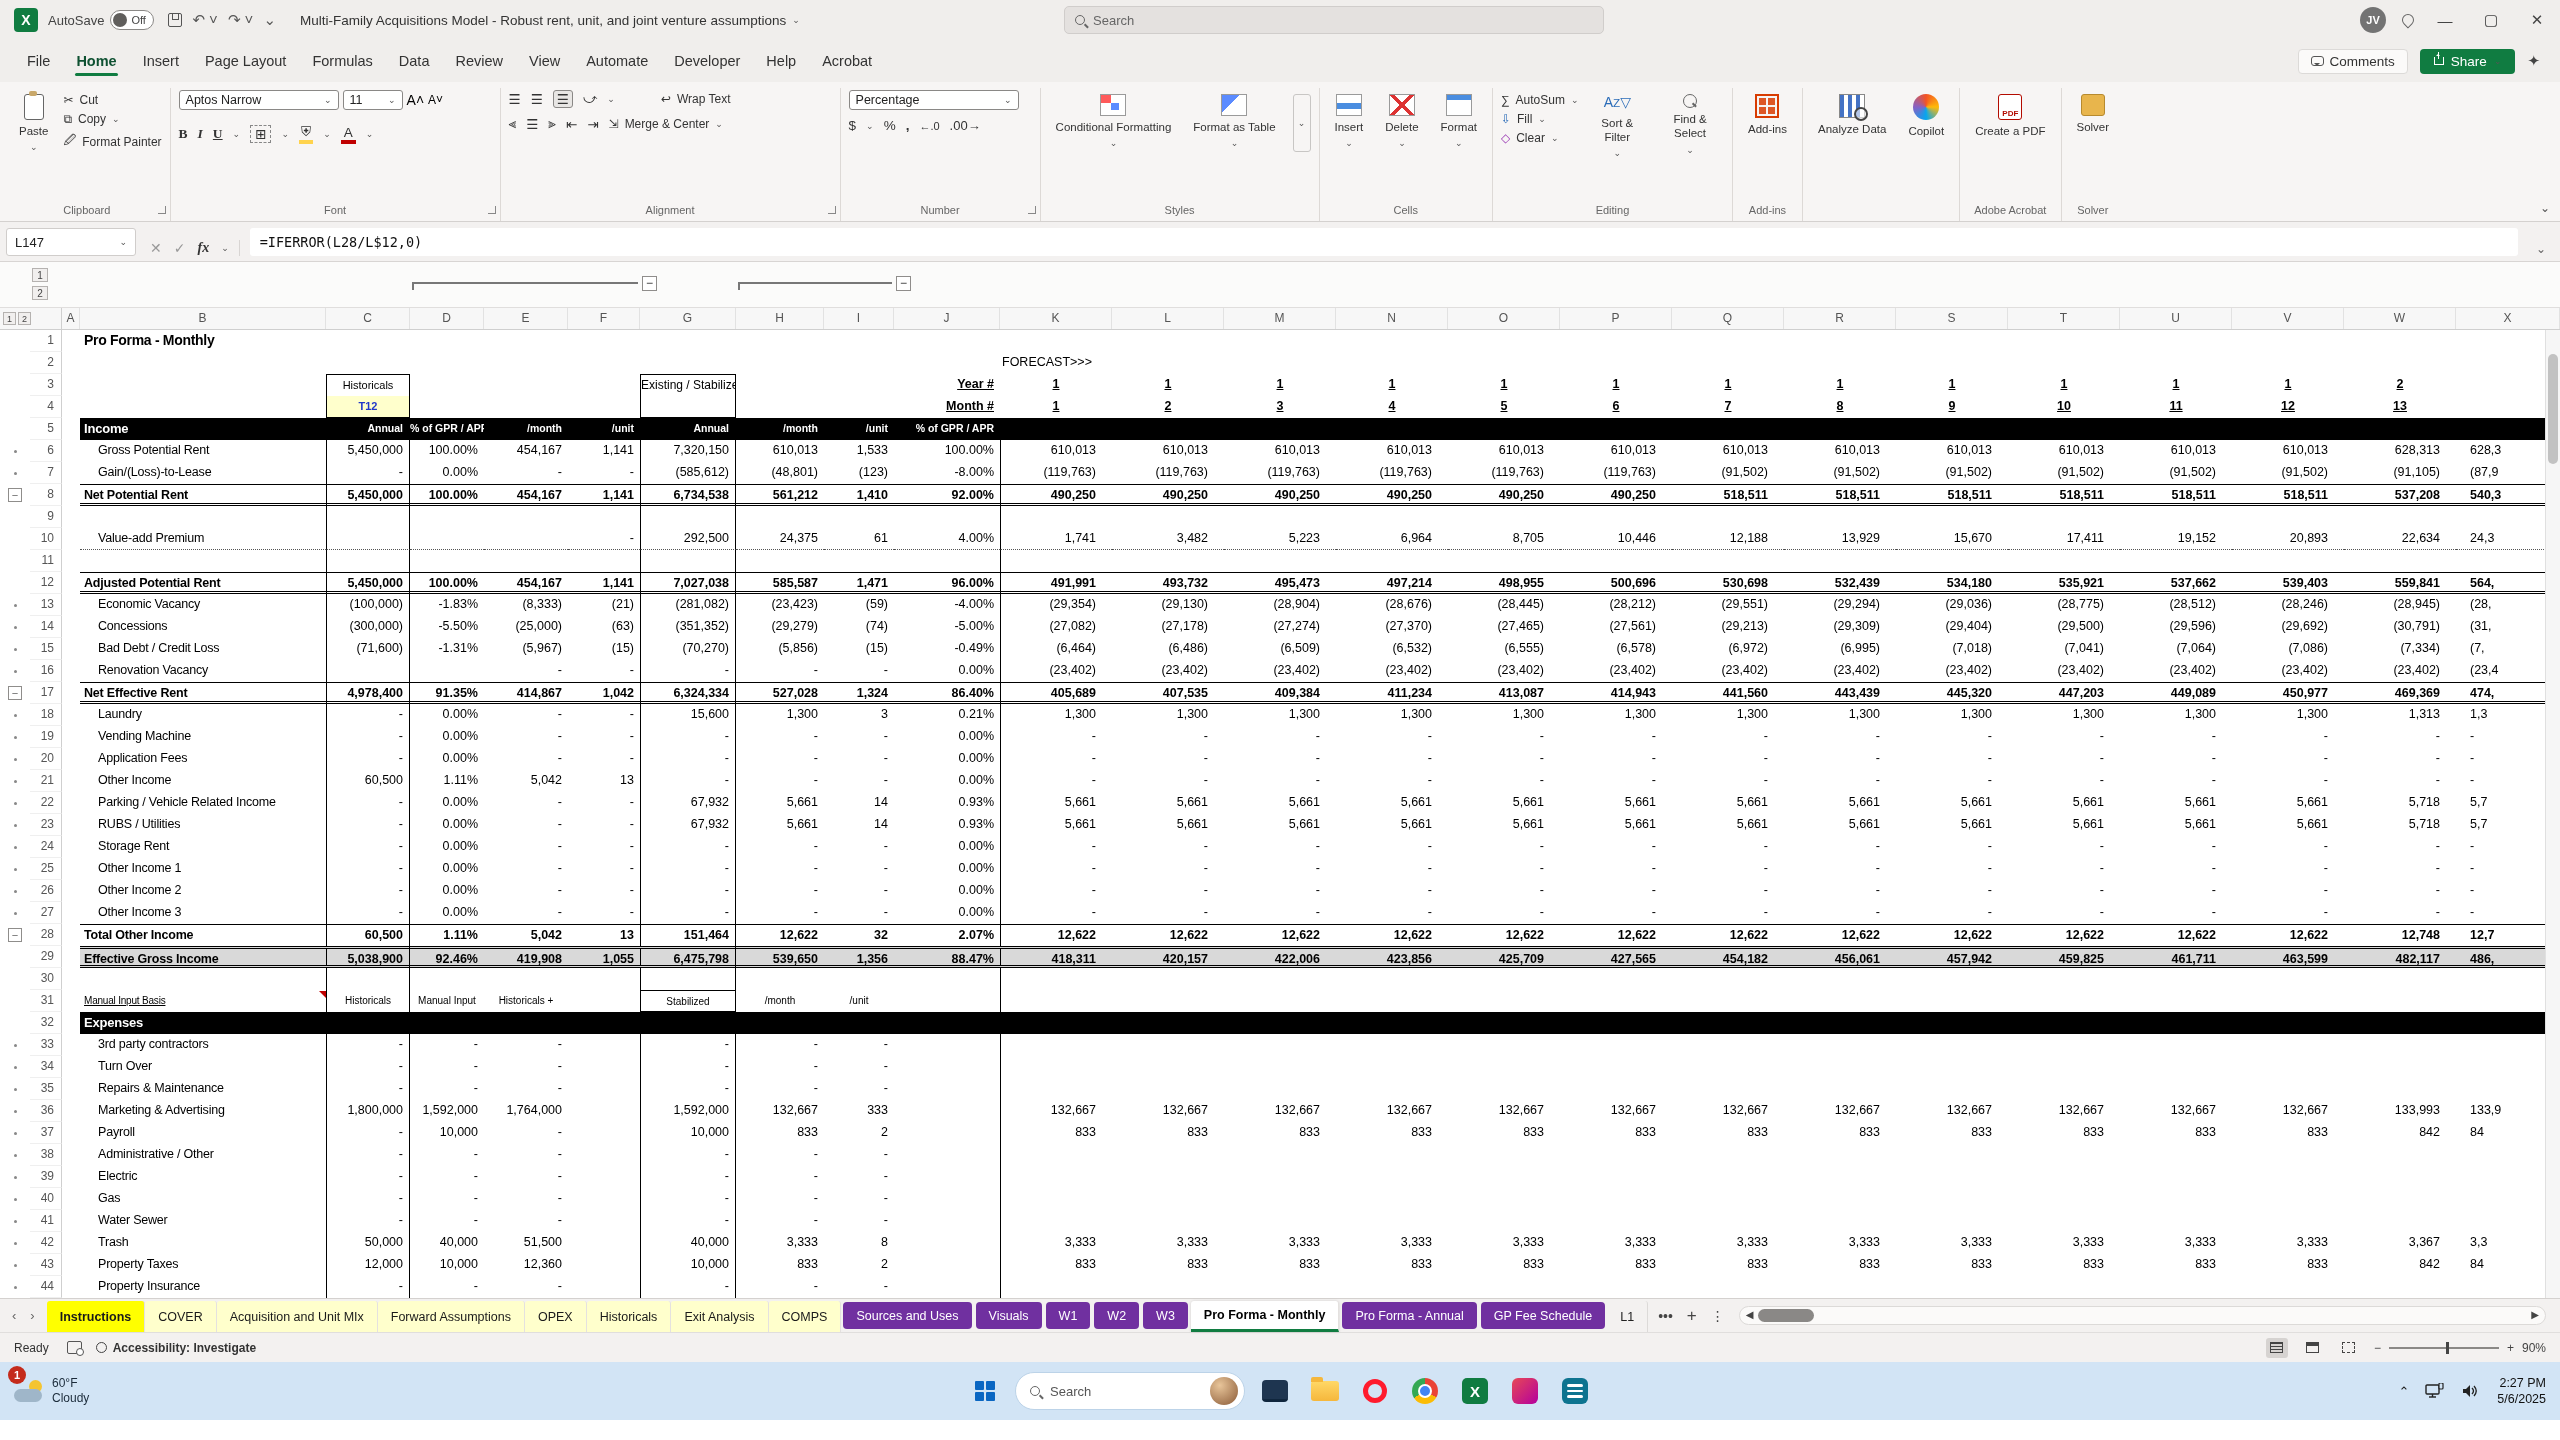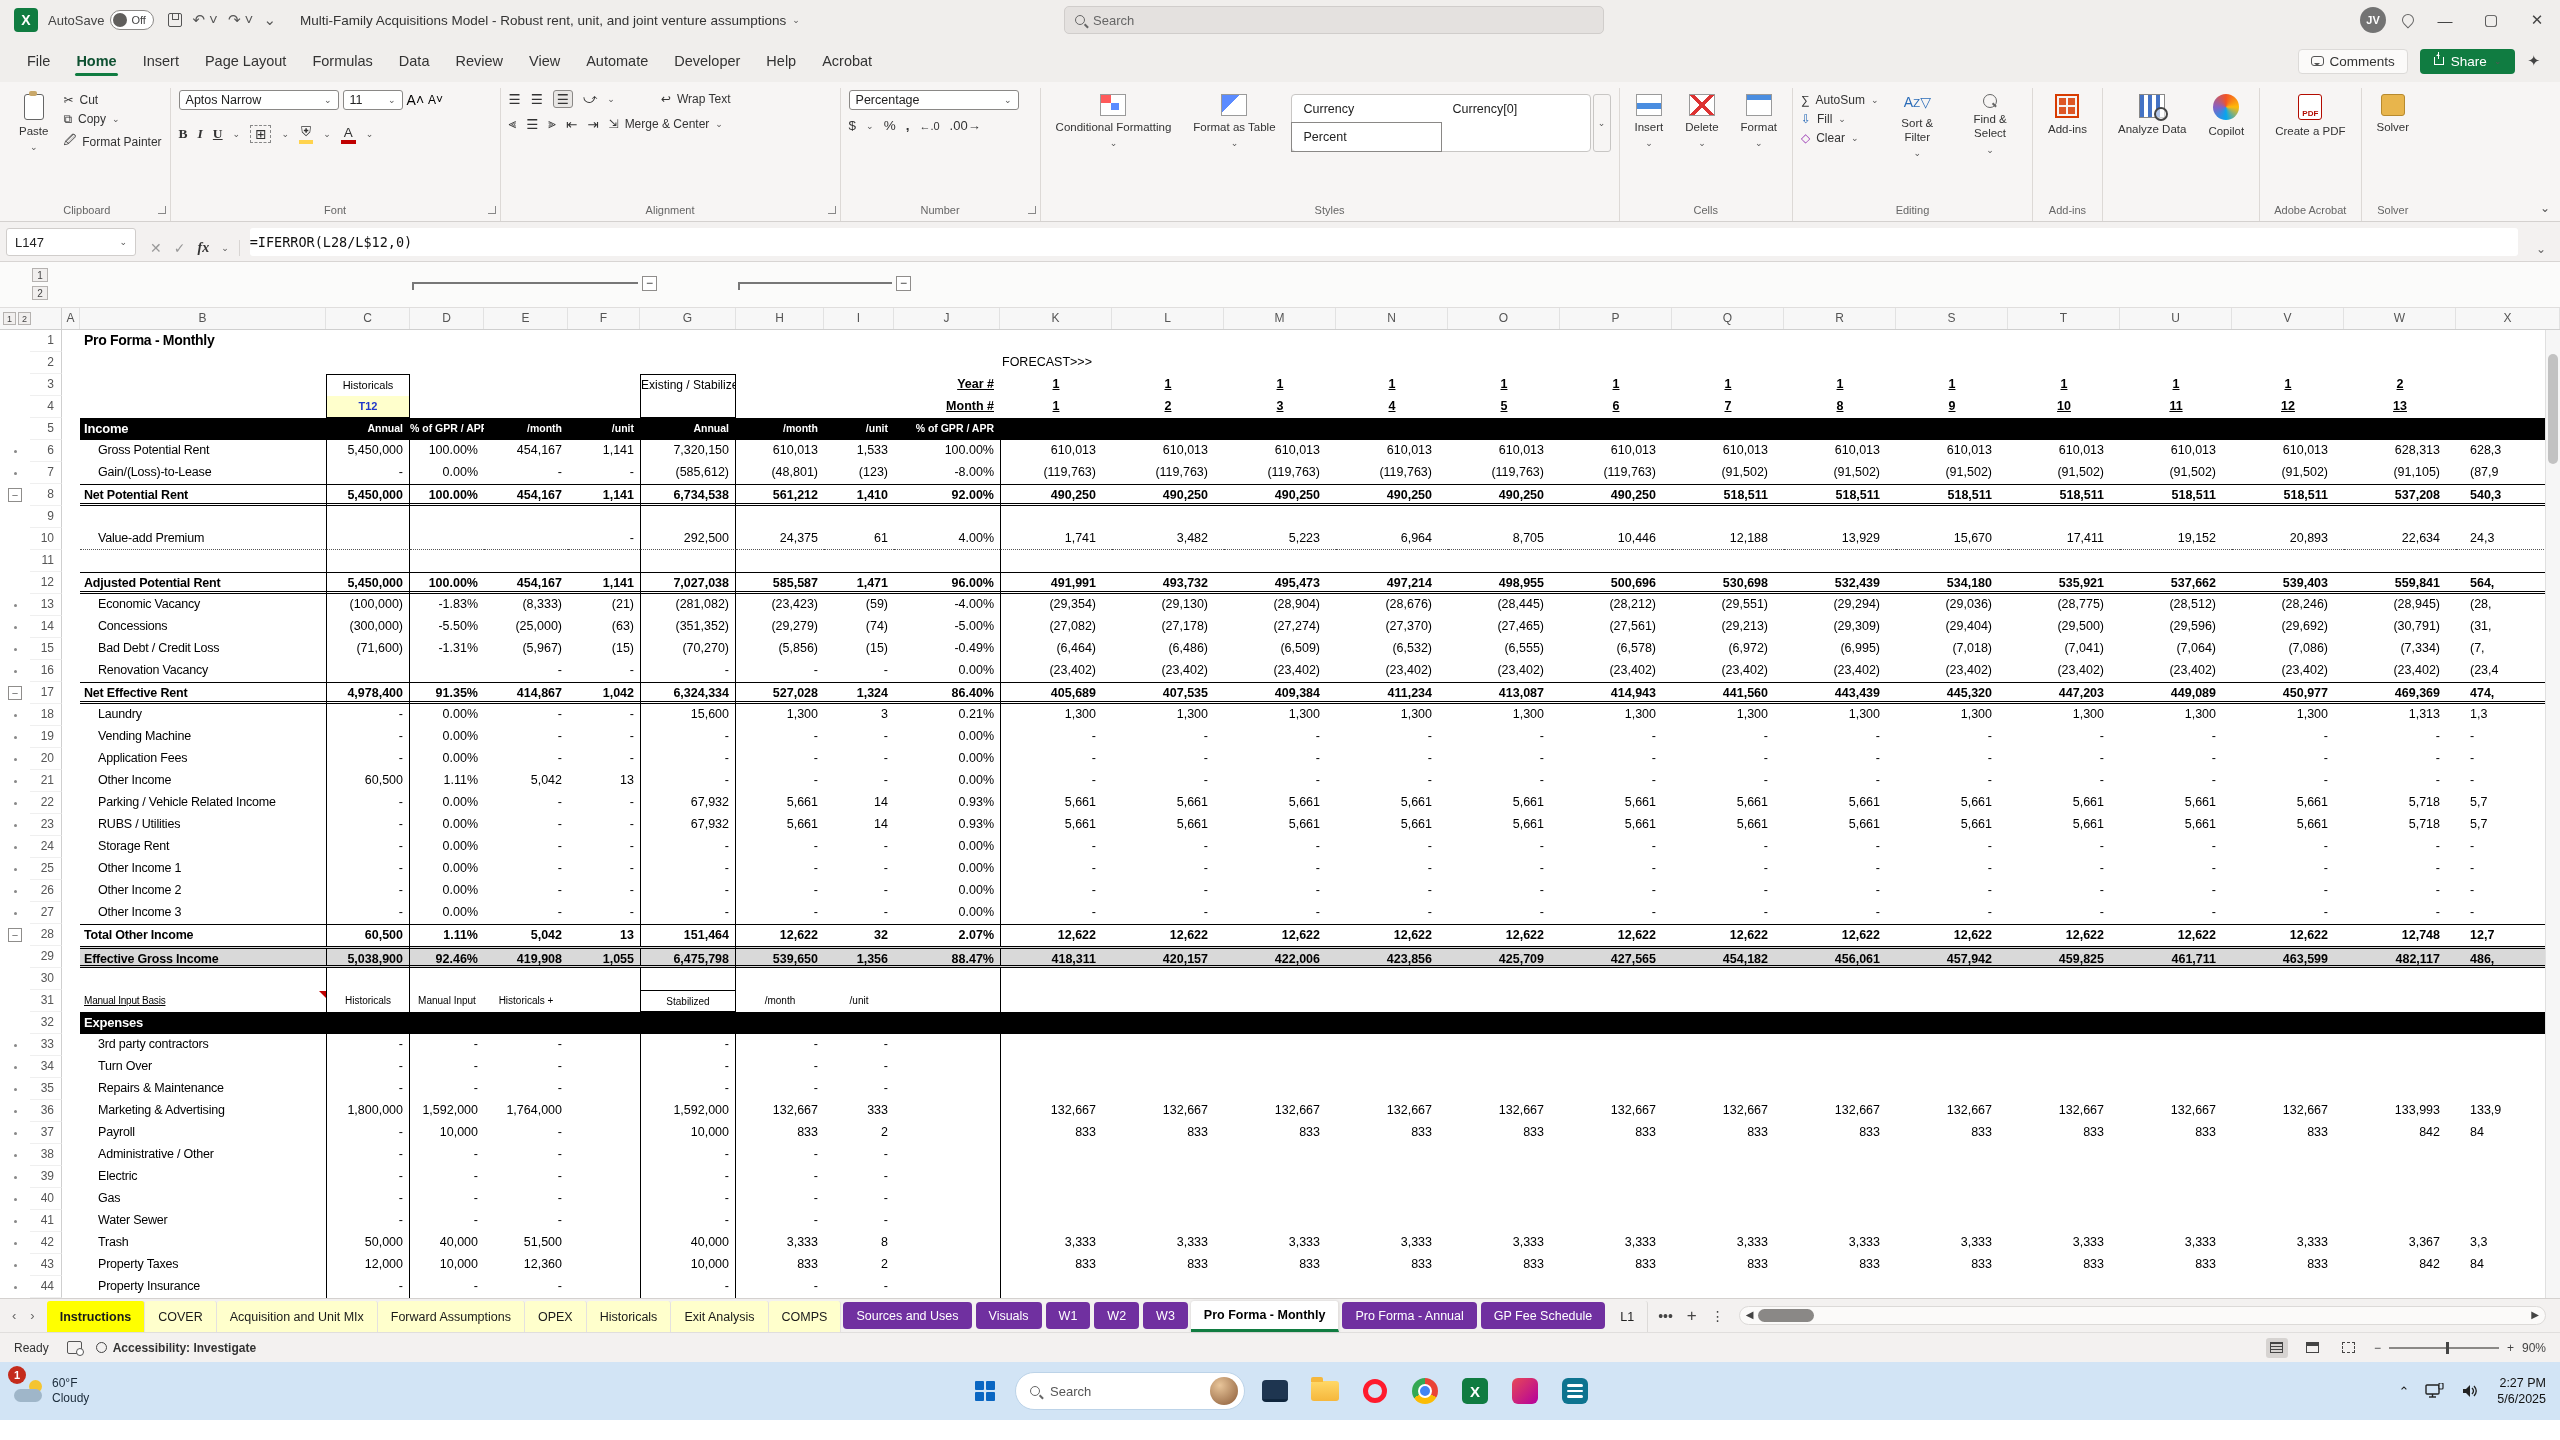--- a/index.html
+++ b/index.html
@@ -75,21 +75,21 @@
   .pdf-ic { width:24px; height:26px; background:#fff; border:1.5px solid #b30b00; border-radius:3px; color:#b30b00; font-size:8px; font-weight:700; display:flex; align-items:flex-end; justify-content:center; }
   .solver-ic { width:24px; height:22px; background:#e8b54c; border-radius:3px; border:1px solid #b78a2e; }
   .analyze-ic { width:26px; height:24px; border:1px solid #888; background:repeating-linear-gradient(90deg,#4472c4 0 4px,#fff 4px 8px); position:relative; }
   .analyze-ic:after { content:""; position:absolute; right:-4px; bottom:-4px; width:10px; height:10px; border:2px solid #444; border-radius:50%; background:#fff9; }
 
   
   .fbar { height:40px; background:#f3f1f0; border-bottom:1px solid #d8d5d3; display:flex; align-items:flex-end; padding:5px 6px; gap:10px; }
   .namebox { width:130px; height:28px; background:#fff; border:1px solid #d0cdcb; border-radius:3px; font-size:13px; color:#222; display:flex; align-items:center; justify-content:space-between; padding:0 8px; }
   .fx-btns { display:flex; gap:12px; align-items:center; color:#999; font-size:14px; border-right:1px solid #d8d5d3; padding:0 10px 0 4px; }
   .fx-btns .fx { color:#333; font-family:"Liberation Serif",serif; font-style:italic; font-weight:700; }
-  .fx-input { flex:1; height:28px; background:#fff; border-radius:3px; font-family:"DejaVu Sans Mono",monospace; font-size:13.5px; color:#111; display:flex; align-items:center; padding:0 0; }
+  .fx-input { flex:1; height:28px; background:#fff; border-radius:3px; font-family:"DejaVu Sans Mono",monospace; font-size:13.5px; color:#111; display:flex; align-items:center; padding:0 10px; }
   .fbar-chev { color:#666; font-size:12px; padding:0 8px; }
 
   
   .ostrip { height:46px; background:#fbfbfa; border-bottom:1px solid #e0dedd; position:relative; }
   .lvlbox { position:absolute; width:16px; height:14px; border:1px solid #b5b2b0; background:#f1efee; font-size:10px; color:#444; display:flex; align-items:center; justify-content:center; cursor:pointer; }
   .obracket { position:absolute; top:20px; height:2px; background:#777; }
   .obracket:before { content:""; position:absolute; left:0; top:0; width:2px; height:8px; background:#777; }
   .ominusbox { position:absolute; top:14px; width:15px; height:15px; border:1px solid #8f8d8b; background:#fff; color:#333; font-size:12px; line-height:13px; text-align:center; cursor:pointer; }
 
   
@@ -379,26 +379,20 @@
           <span class="chev">⌄</span>
       </div>
       <div class="bigbtn">
         <span class="tbl-ic">
             <span class="ov" style="background:linear-gradient(135deg,#5b8bff 40%,transparent 40%)"></span>
           </span>
         <span>Format as Table</span>
           <span class="chev">⌄</span>
       </div>
       <div style="display:flex;padding-top:4px">
-        <div class="gal">
-          <div>Currency</div>
-          <div>Currency[0]</div>
-          <div class="sel">Percent</div>
-          <div></div>
-        </div>
         <div class="galside">⌄</div>
       </div>
     </div>
     <div class="rgroup-label">Styles</div>
   </div>
 
   <div class="rgroup">
     <div class="rgroup-body">
       <div class="bigbtn">
           <span class="tbl-ic">

